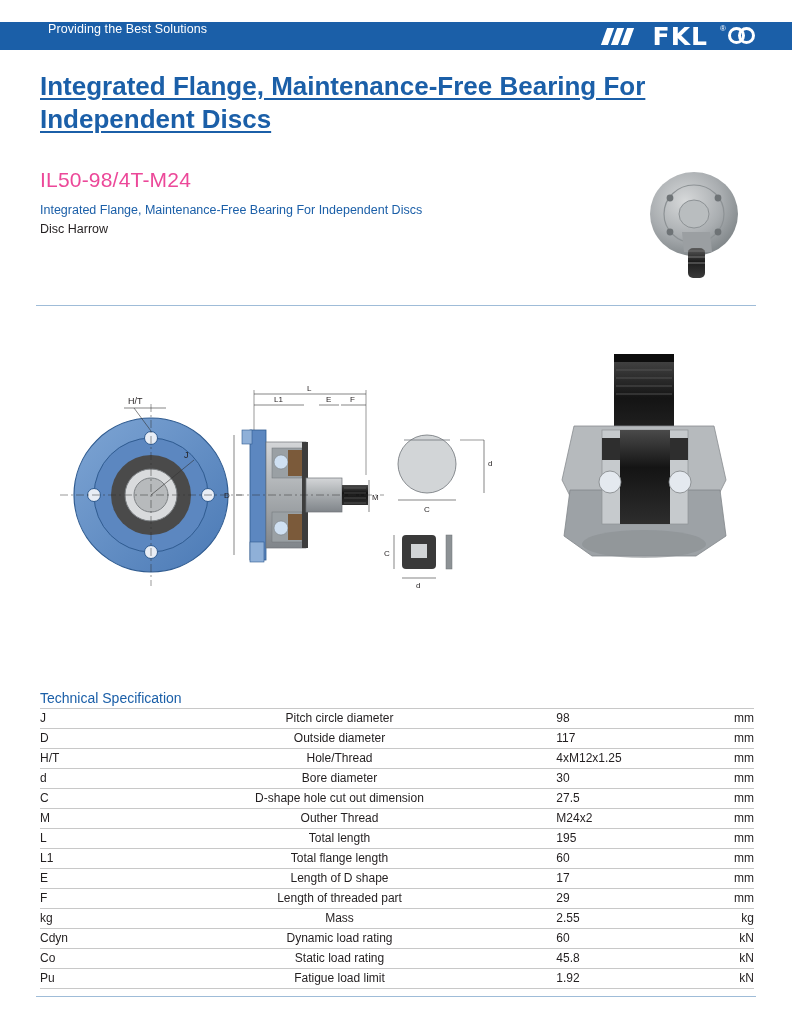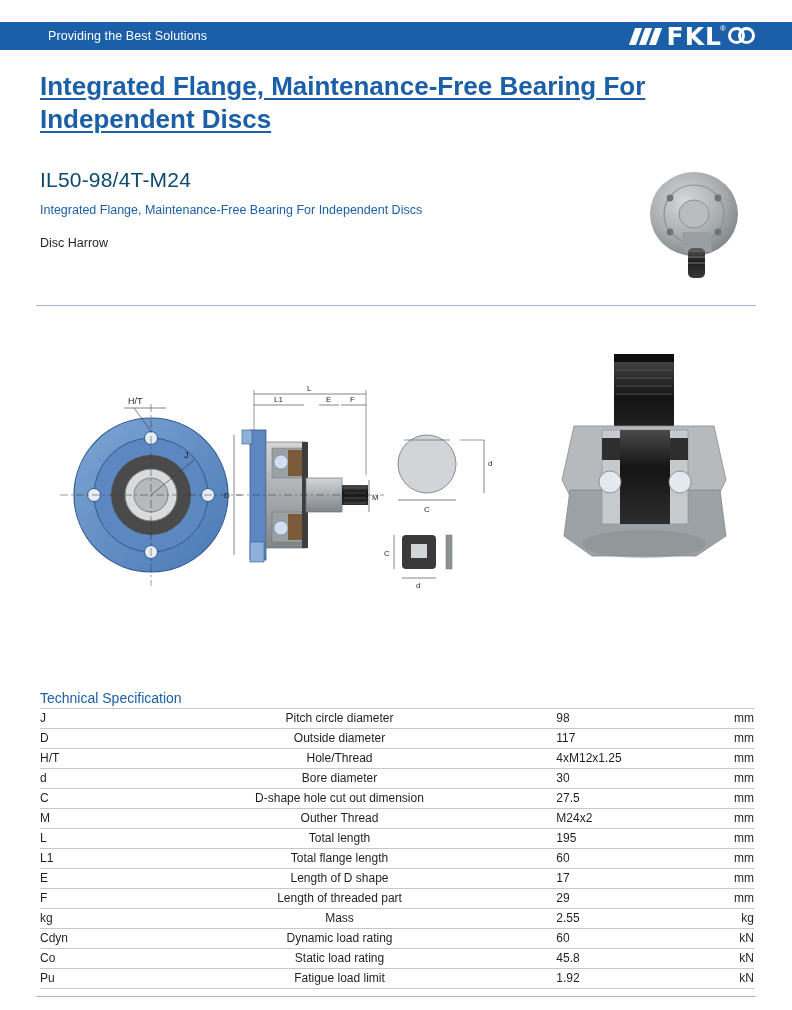--- a/index.html
+++ b/index.html
@@ -19,36 +19,35 @@
 
   
   .header-bar {
     position: absolute;
     top: 22px;
     left: 0;
     width: 792px;
     height: 28px;
     background: #1b5fa8;
     display: flex;
-    align-items: center;
   }
   .header-tagline {
     color: #ffffff;
     font-size: 12.5px;
     margin-left: 48px;
     letter-spacing: 0.1px;
   }
   .logo-block {
     position: absolute;
     right: 36px;
     top: 0;
     height: 28px;
     display: flex;
     align-items: center;
-    gap: 6px;
+    gap: 20px;
   }
   .logo-slashes {
     display: flex;
     gap: 3px;
     margin-right: 2px;
   }
   .logo-slashes i {
     display: block;
     width: 7px;
     height: 17px;
@@ -99,34 +98,34 @@
     line-height: 1.25;
     text-decoration: underline;
     text-underline-offset: 3px;
   }
 
   
   .product-code {
     position: absolute;
     top: 168px;
     left: 40px;
-    color: #0c4a6e;
+    color: #ec4899;
     font-size: 21px;
     letter-spacing: 0.2px;
   }
   .product-desc {
     position: absolute;
     top: 203px;
     left: 40px;
     color: #1b5fa8;
     font-size: 12.5px;
   }
   .product-cat {
     position: absolute;
-    top: 236px;
+    top: 222px;
     left: 40px;
     color: #231f20;
     font-size: 12.5px;
   }
 
   .hr-1 {
     position: absolute;
     top: 305px;
     left: 36px;
     width: 720px;

